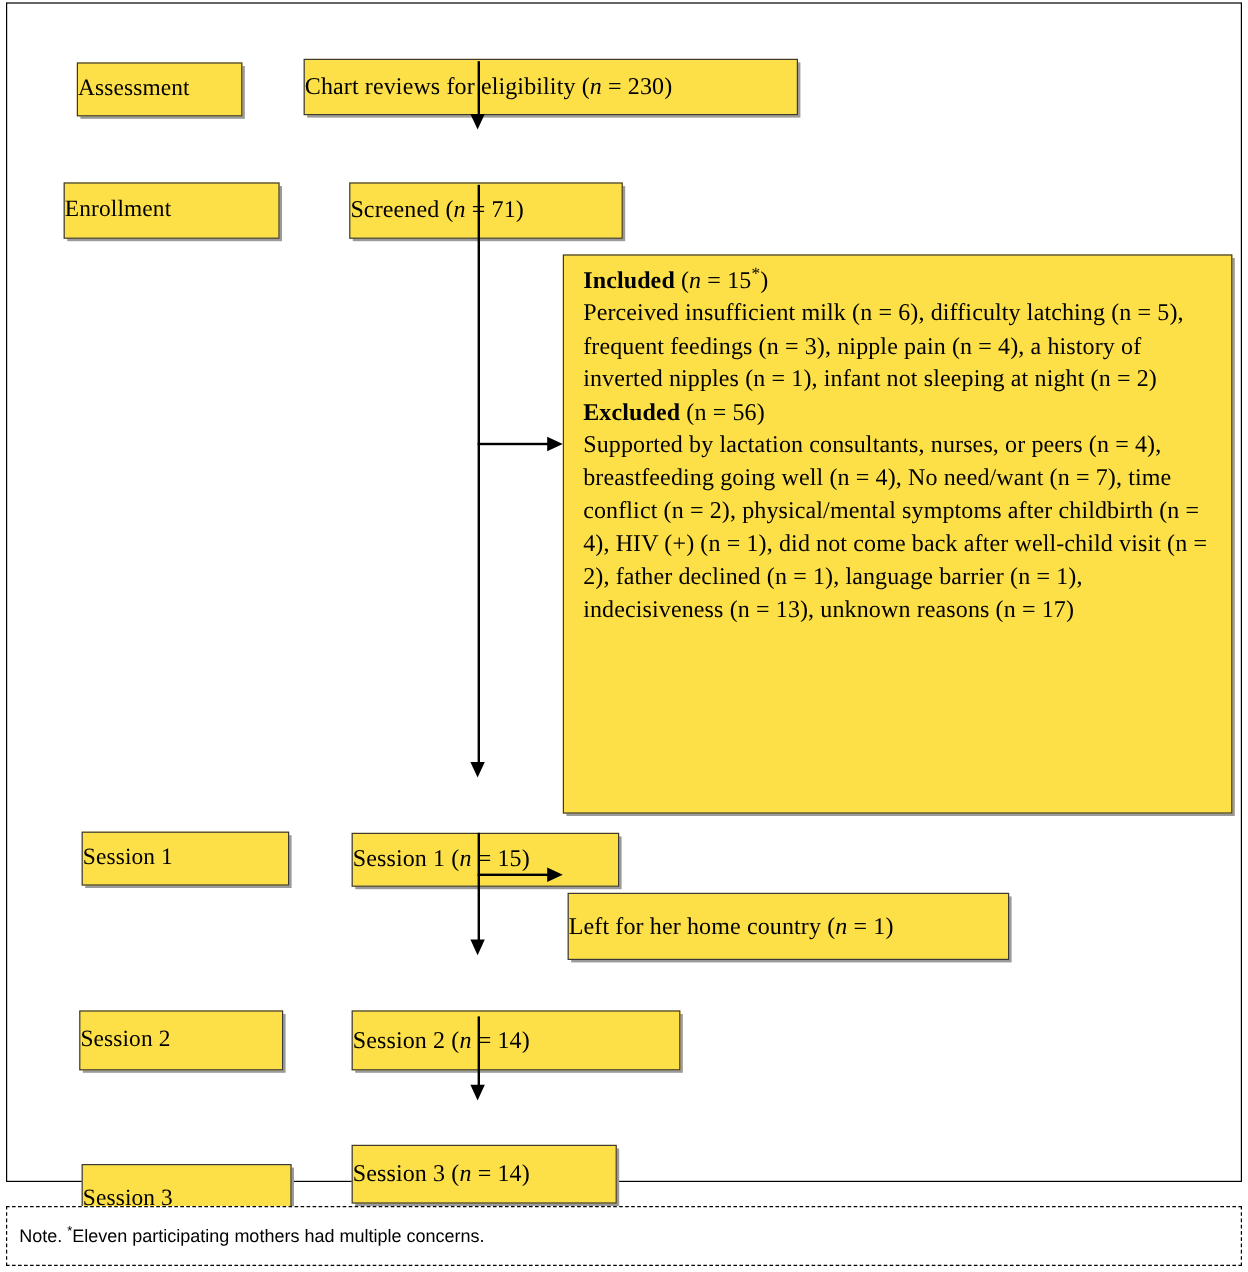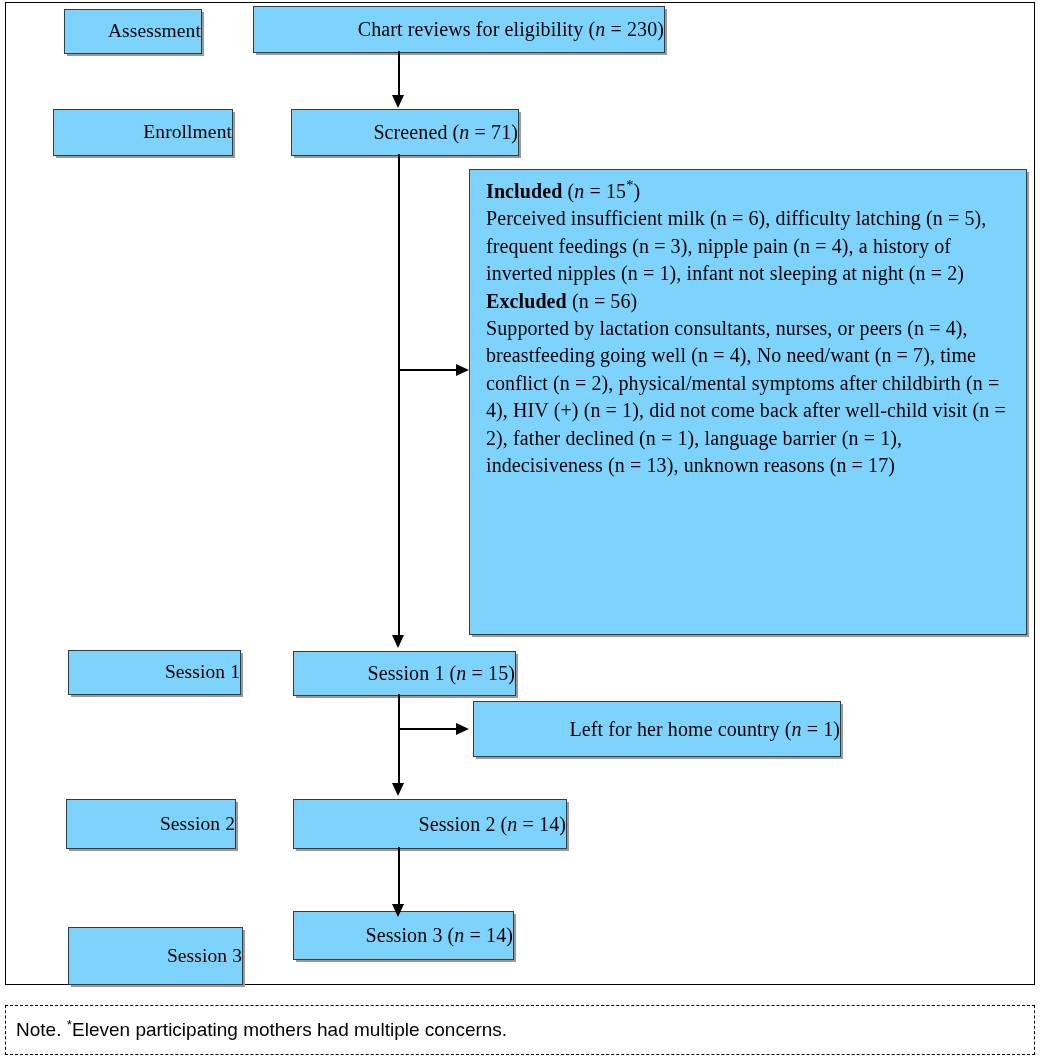--- a/index.html
+++ b/index.html
@@ -26,29 +26,30 @@
     border: 1.6px solid #000;
     box-sizing: border-box;
     background: #fff;
   }
 
   
   .box {
     position: absolute;
     box-sizing: border-box;
     border: 1.5px solid #3a3a3a;
-    background: #7dd3fc;
+    background: #fde047;
     box-shadow: 2.5px 2.5px 0 -0.5px #9a9a9a;
     display: flex;
     align-items: center;
-    justify-content: flex-end;
+    justify-content: flex-start;
     text-align: center;
     font-size: 20px;
     line-height: 1.15;
     letter-spacing: 0.1px;
+    margin-top: 43px;
   }
   .box.left-label { font-size: 19.5px; }
 
   
   .box.para {
     display: block;
     text-align: left;
     padding: 8px 14px 8px 16px;
     font-size: 20px;
     line-height: 1.37;
@@ -98,21 +99,21 @@
     top: 1005px;
     width: 1030px;
     height: 50px;
     border: 1.5px dashed #000;
     box-sizing: border-box;
     background: #fff;
     display: flex;
     align-items: center;
     padding-left: 10px;
     font-family: "Liberation Sans", "DejaVu Sans", sans-serif;
-    font-size: 19px;
+    font-size: 15px;
   }
 </style>
 </head>
 <body>
 
 <div id="figure-frame">
 
   <div class="box left-label" style="left:58px; top:6px; width:138px; height:45px;">
     <span>Assessment</span>
   </div>

